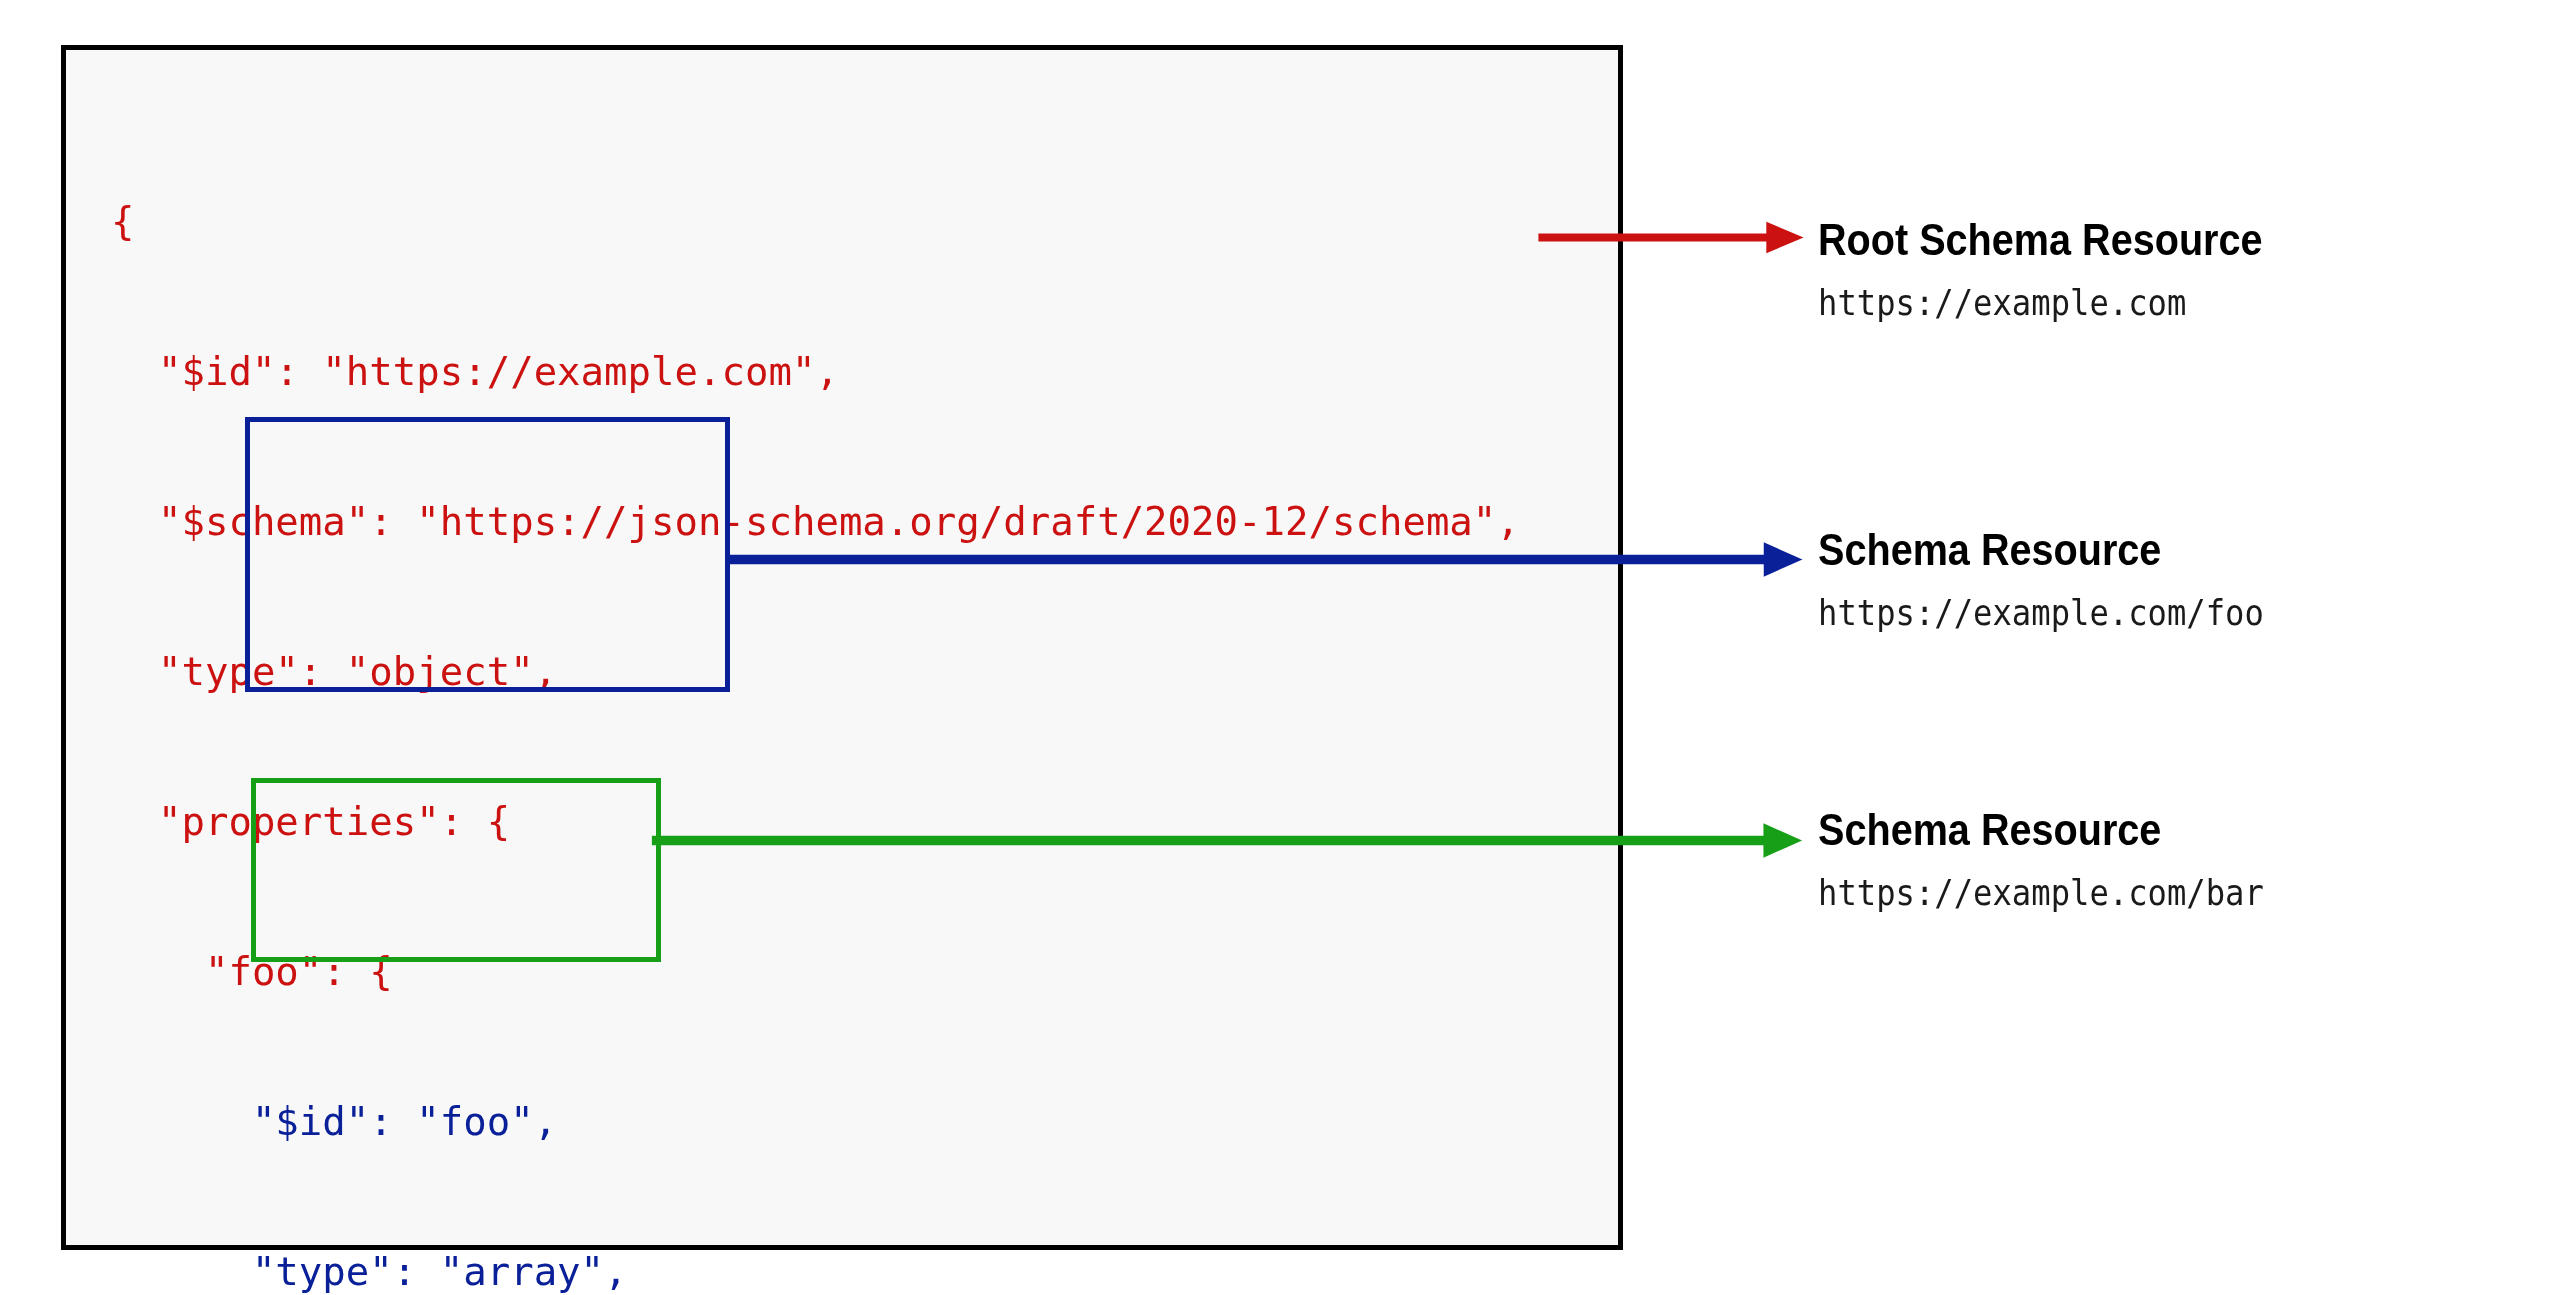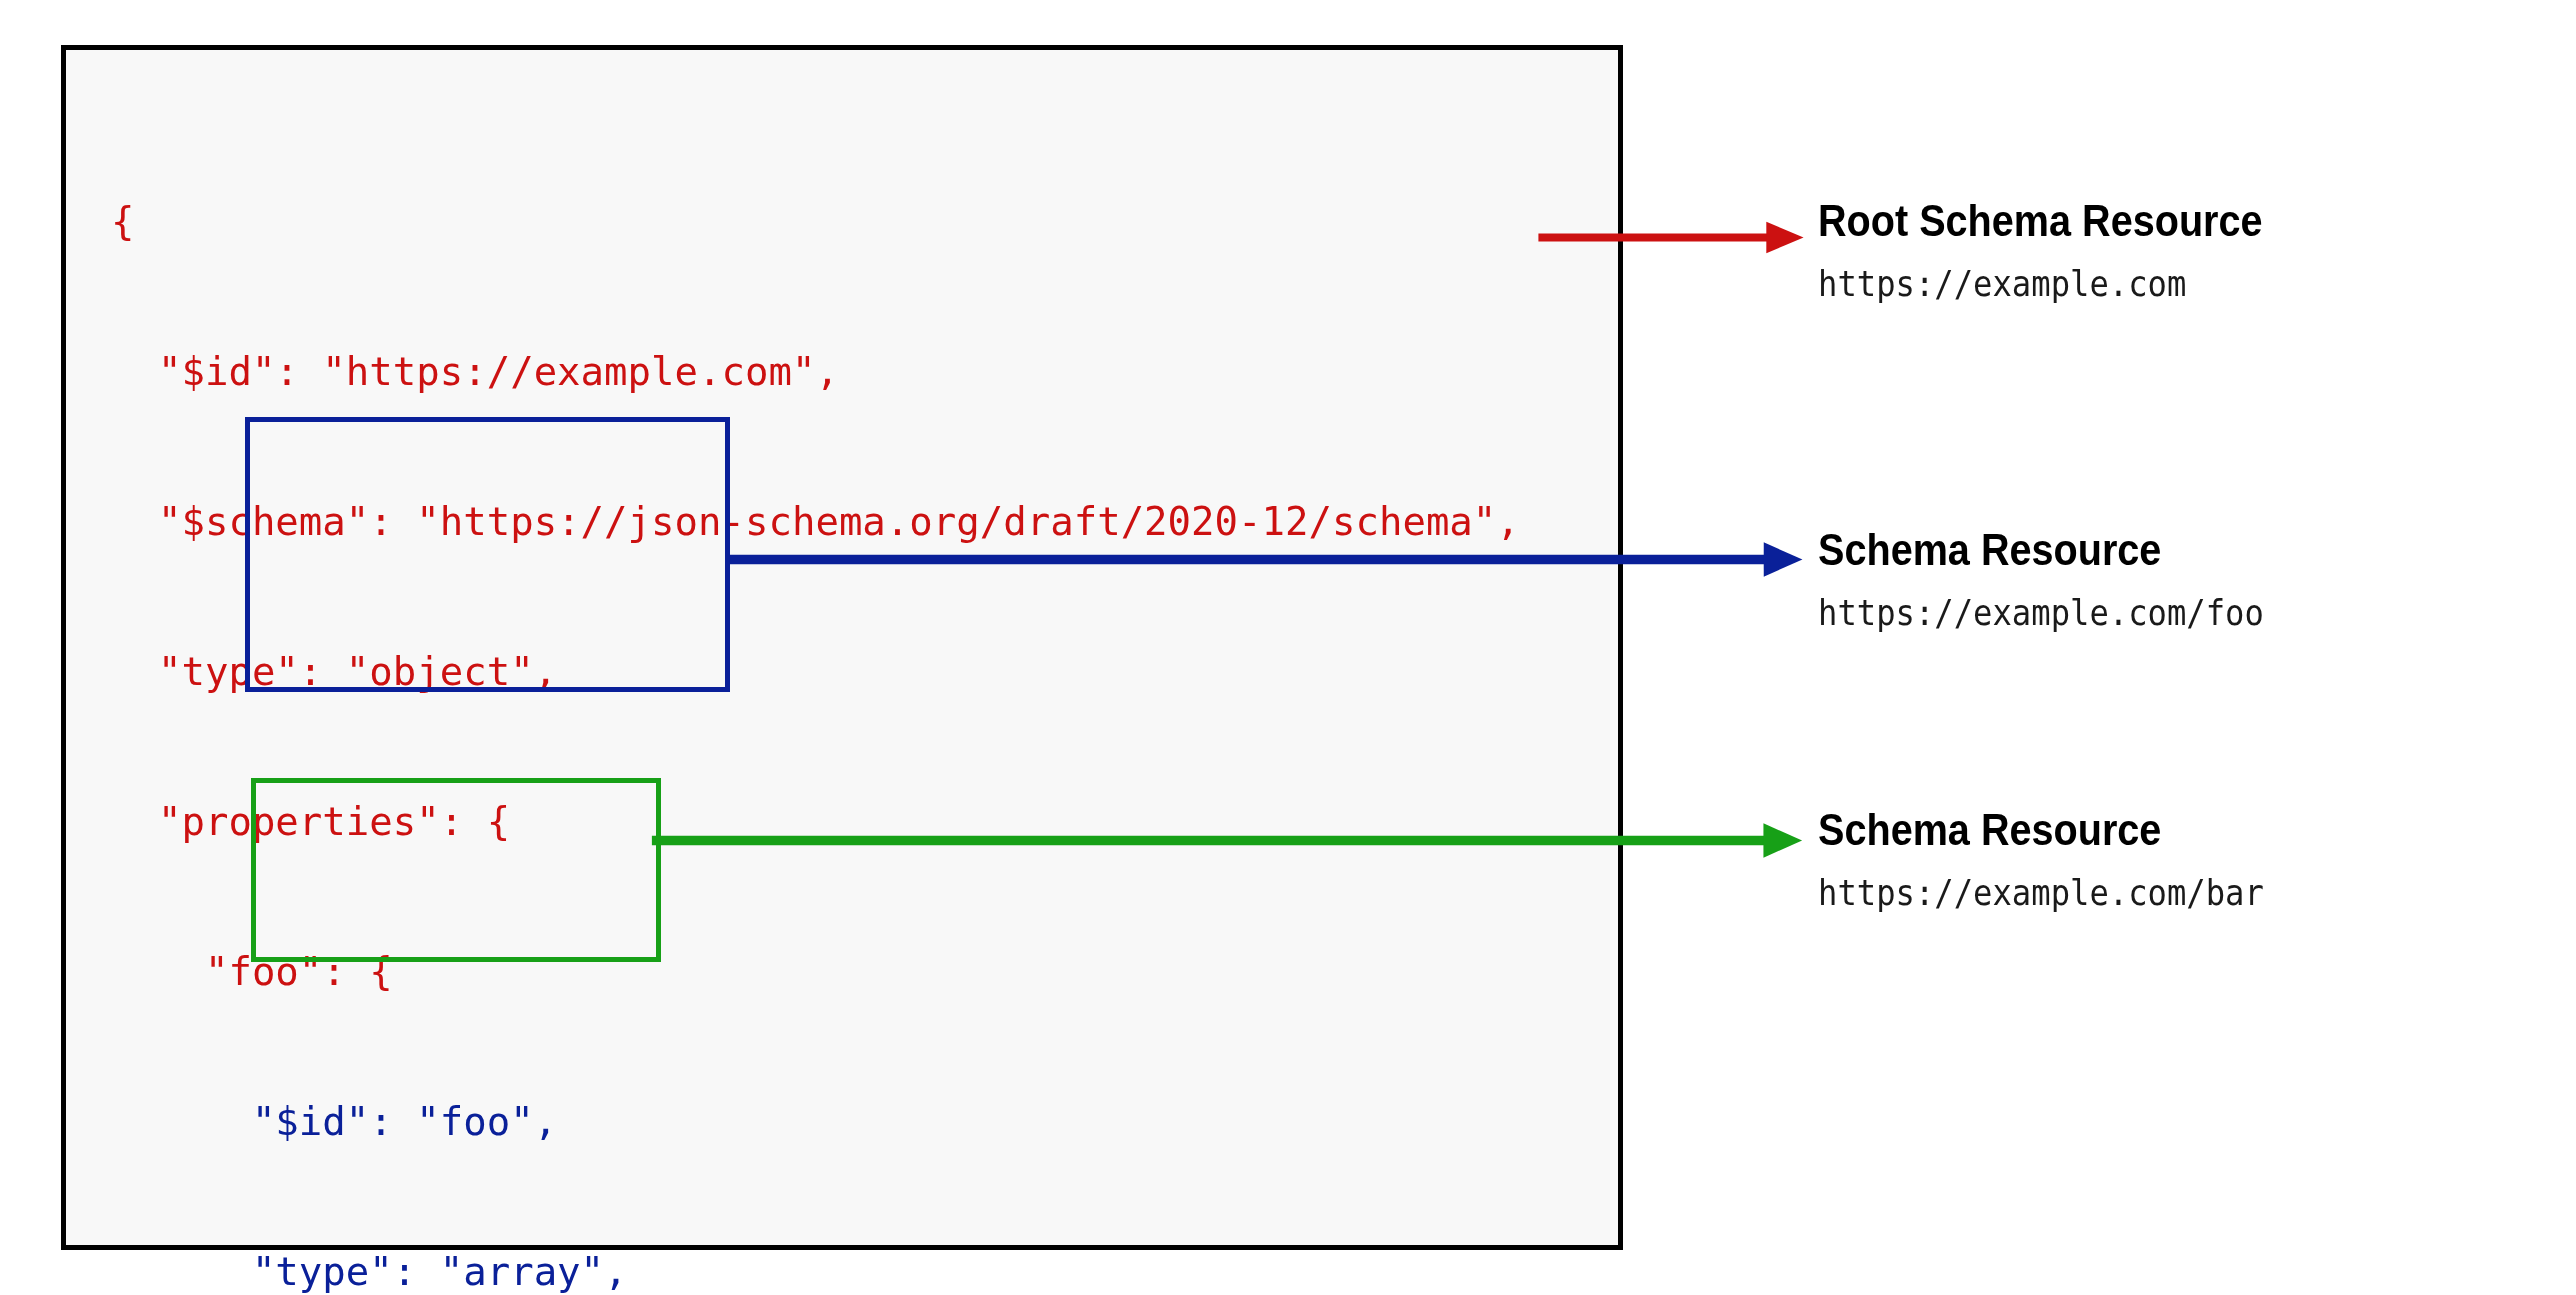--- a/index.html
+++ b/index.html
@@ -93,21 +93,21 @@
   .callout-url {
     font-family: "DejaVu Sans Mono", monospace;
     font-size: 35px;
     line-height: 45px;
     color: #1a1a1a;
     white-space: nowrap;
     margin-top: 16px;
     transform: scaleX(0.92);
     transform-origin: left center;
   }
-  #callout-root { top: 196px; }
+  #callout-root { top: 215px; }
   #callout-foo  { top: 525px; }
   #callout-bar  { top: 805px; }
 </style>
 </head>
 <body>
 
 <div id="code-panel">
   <div id="code-listing">
     <span class="code-line c-red">{</span>
     <span class="code-line c-red">  "$id": "https://example.com",</span>

